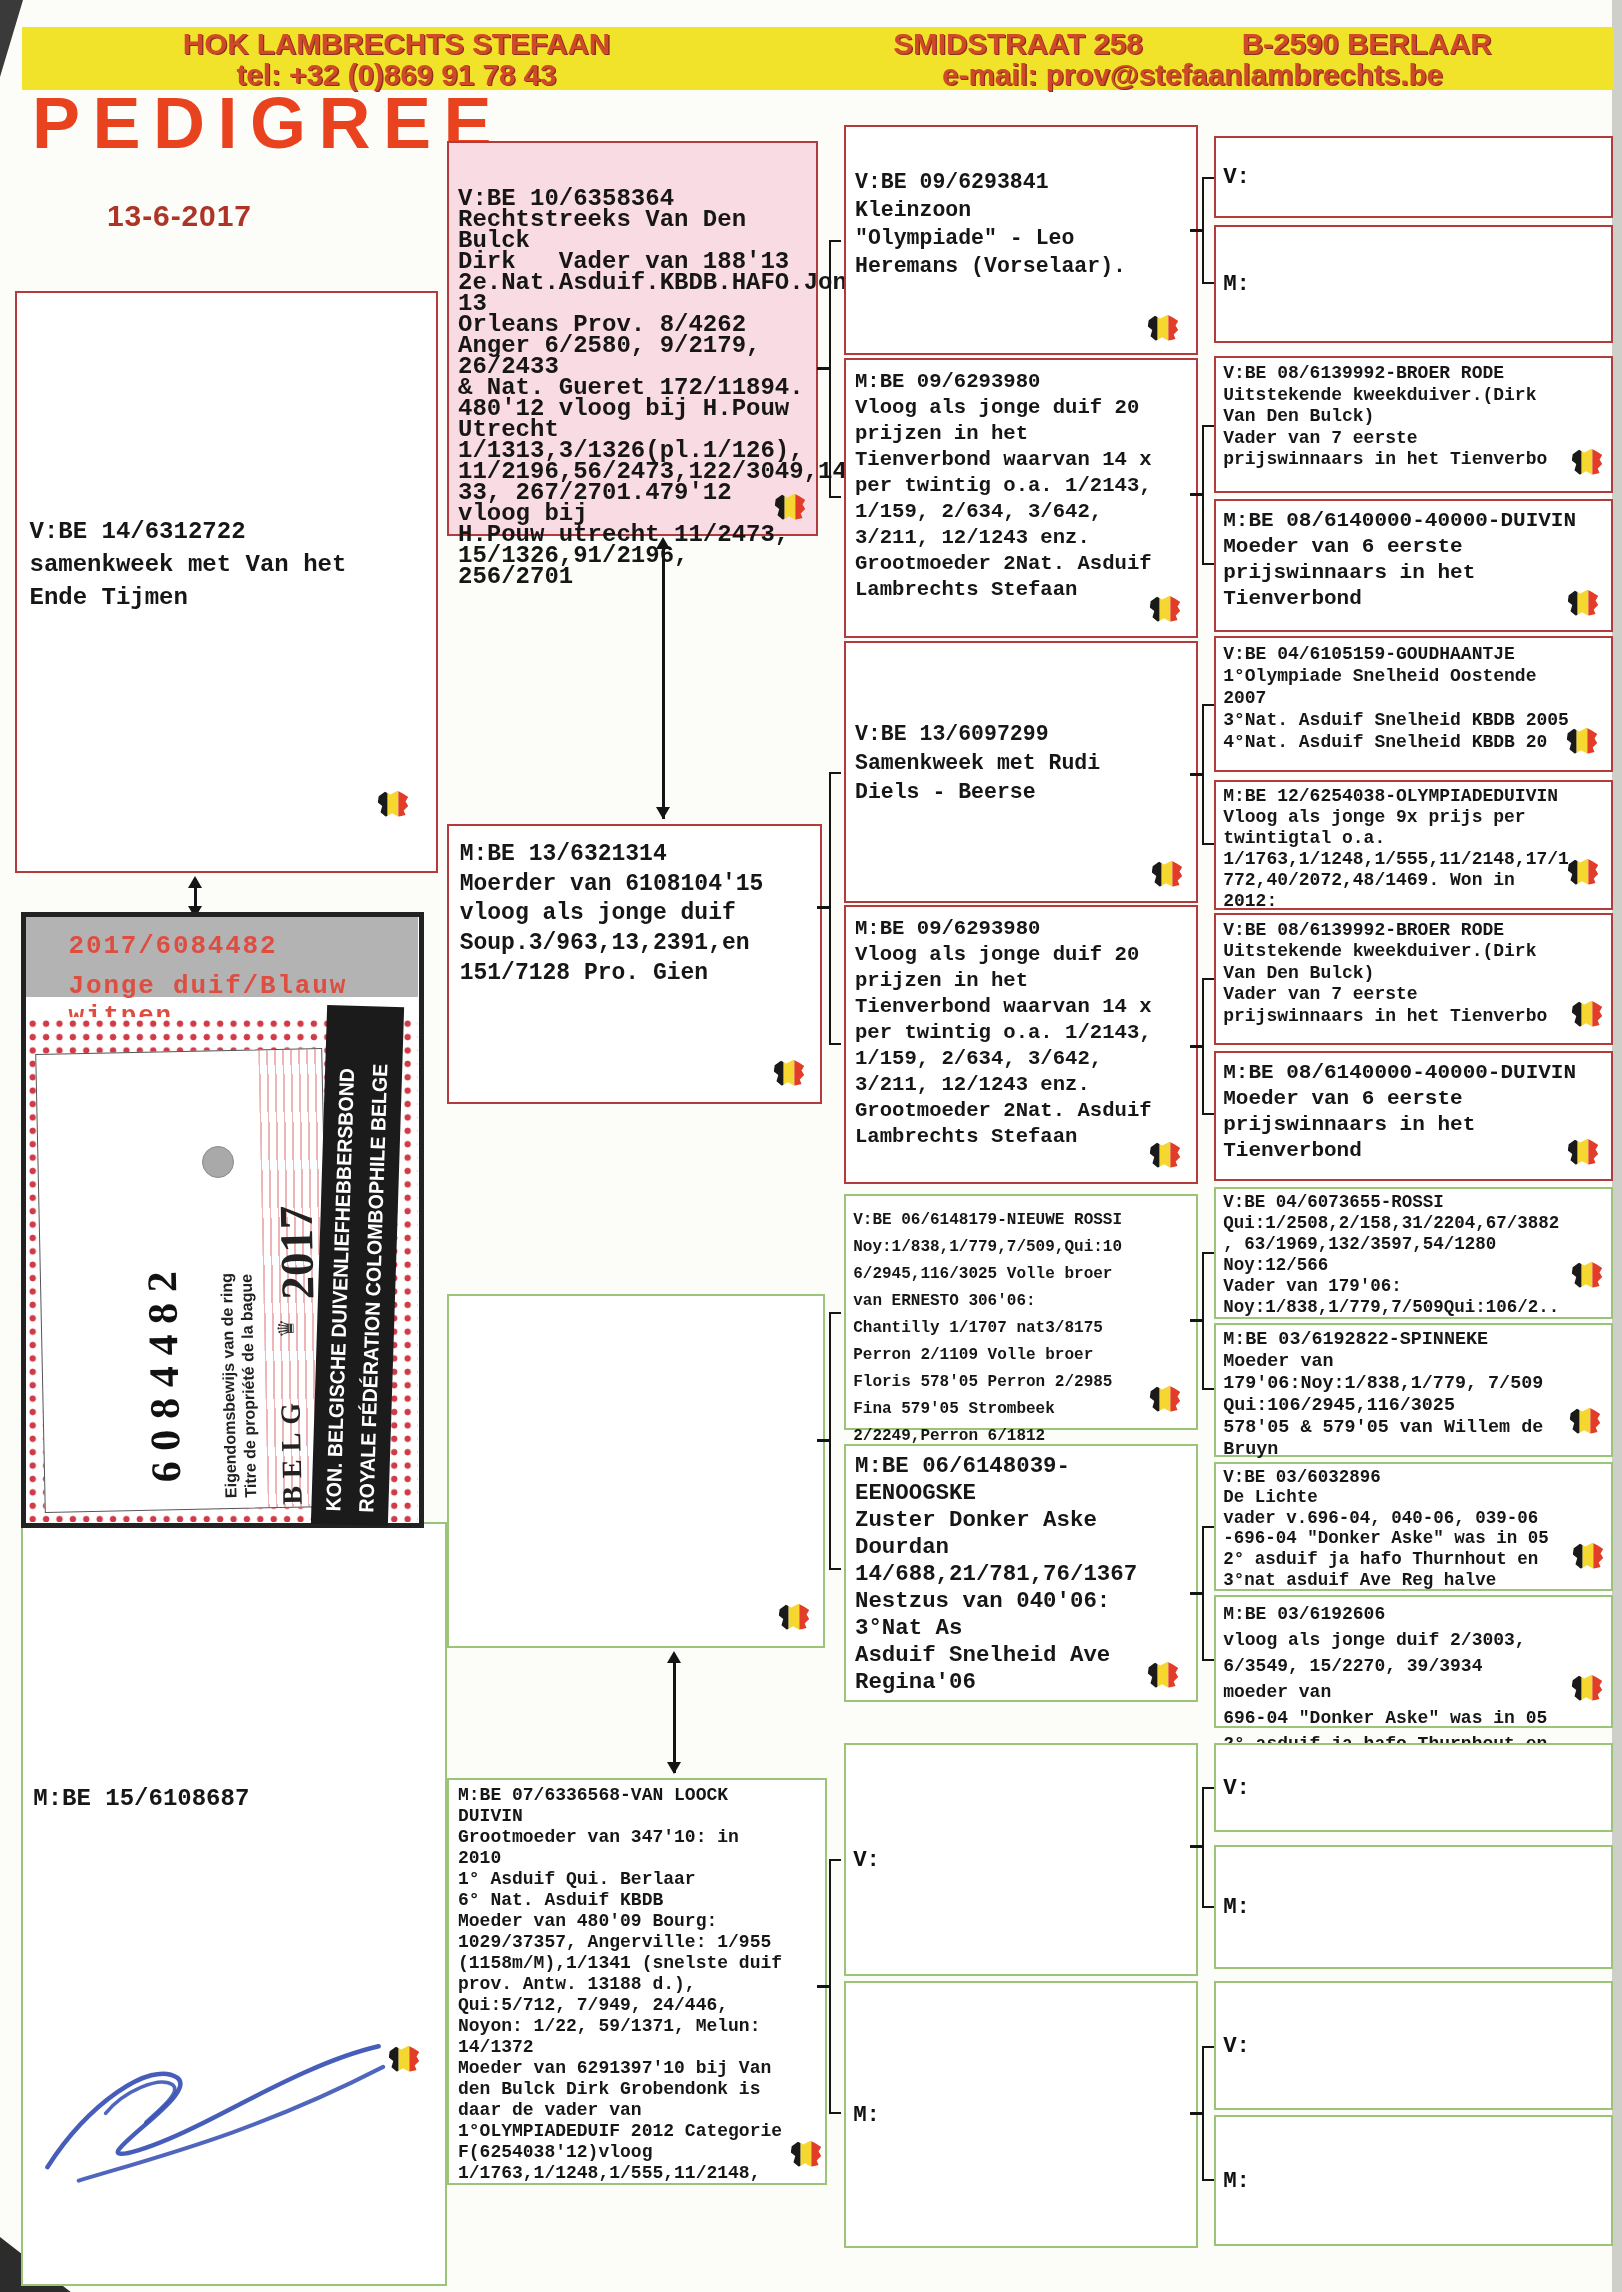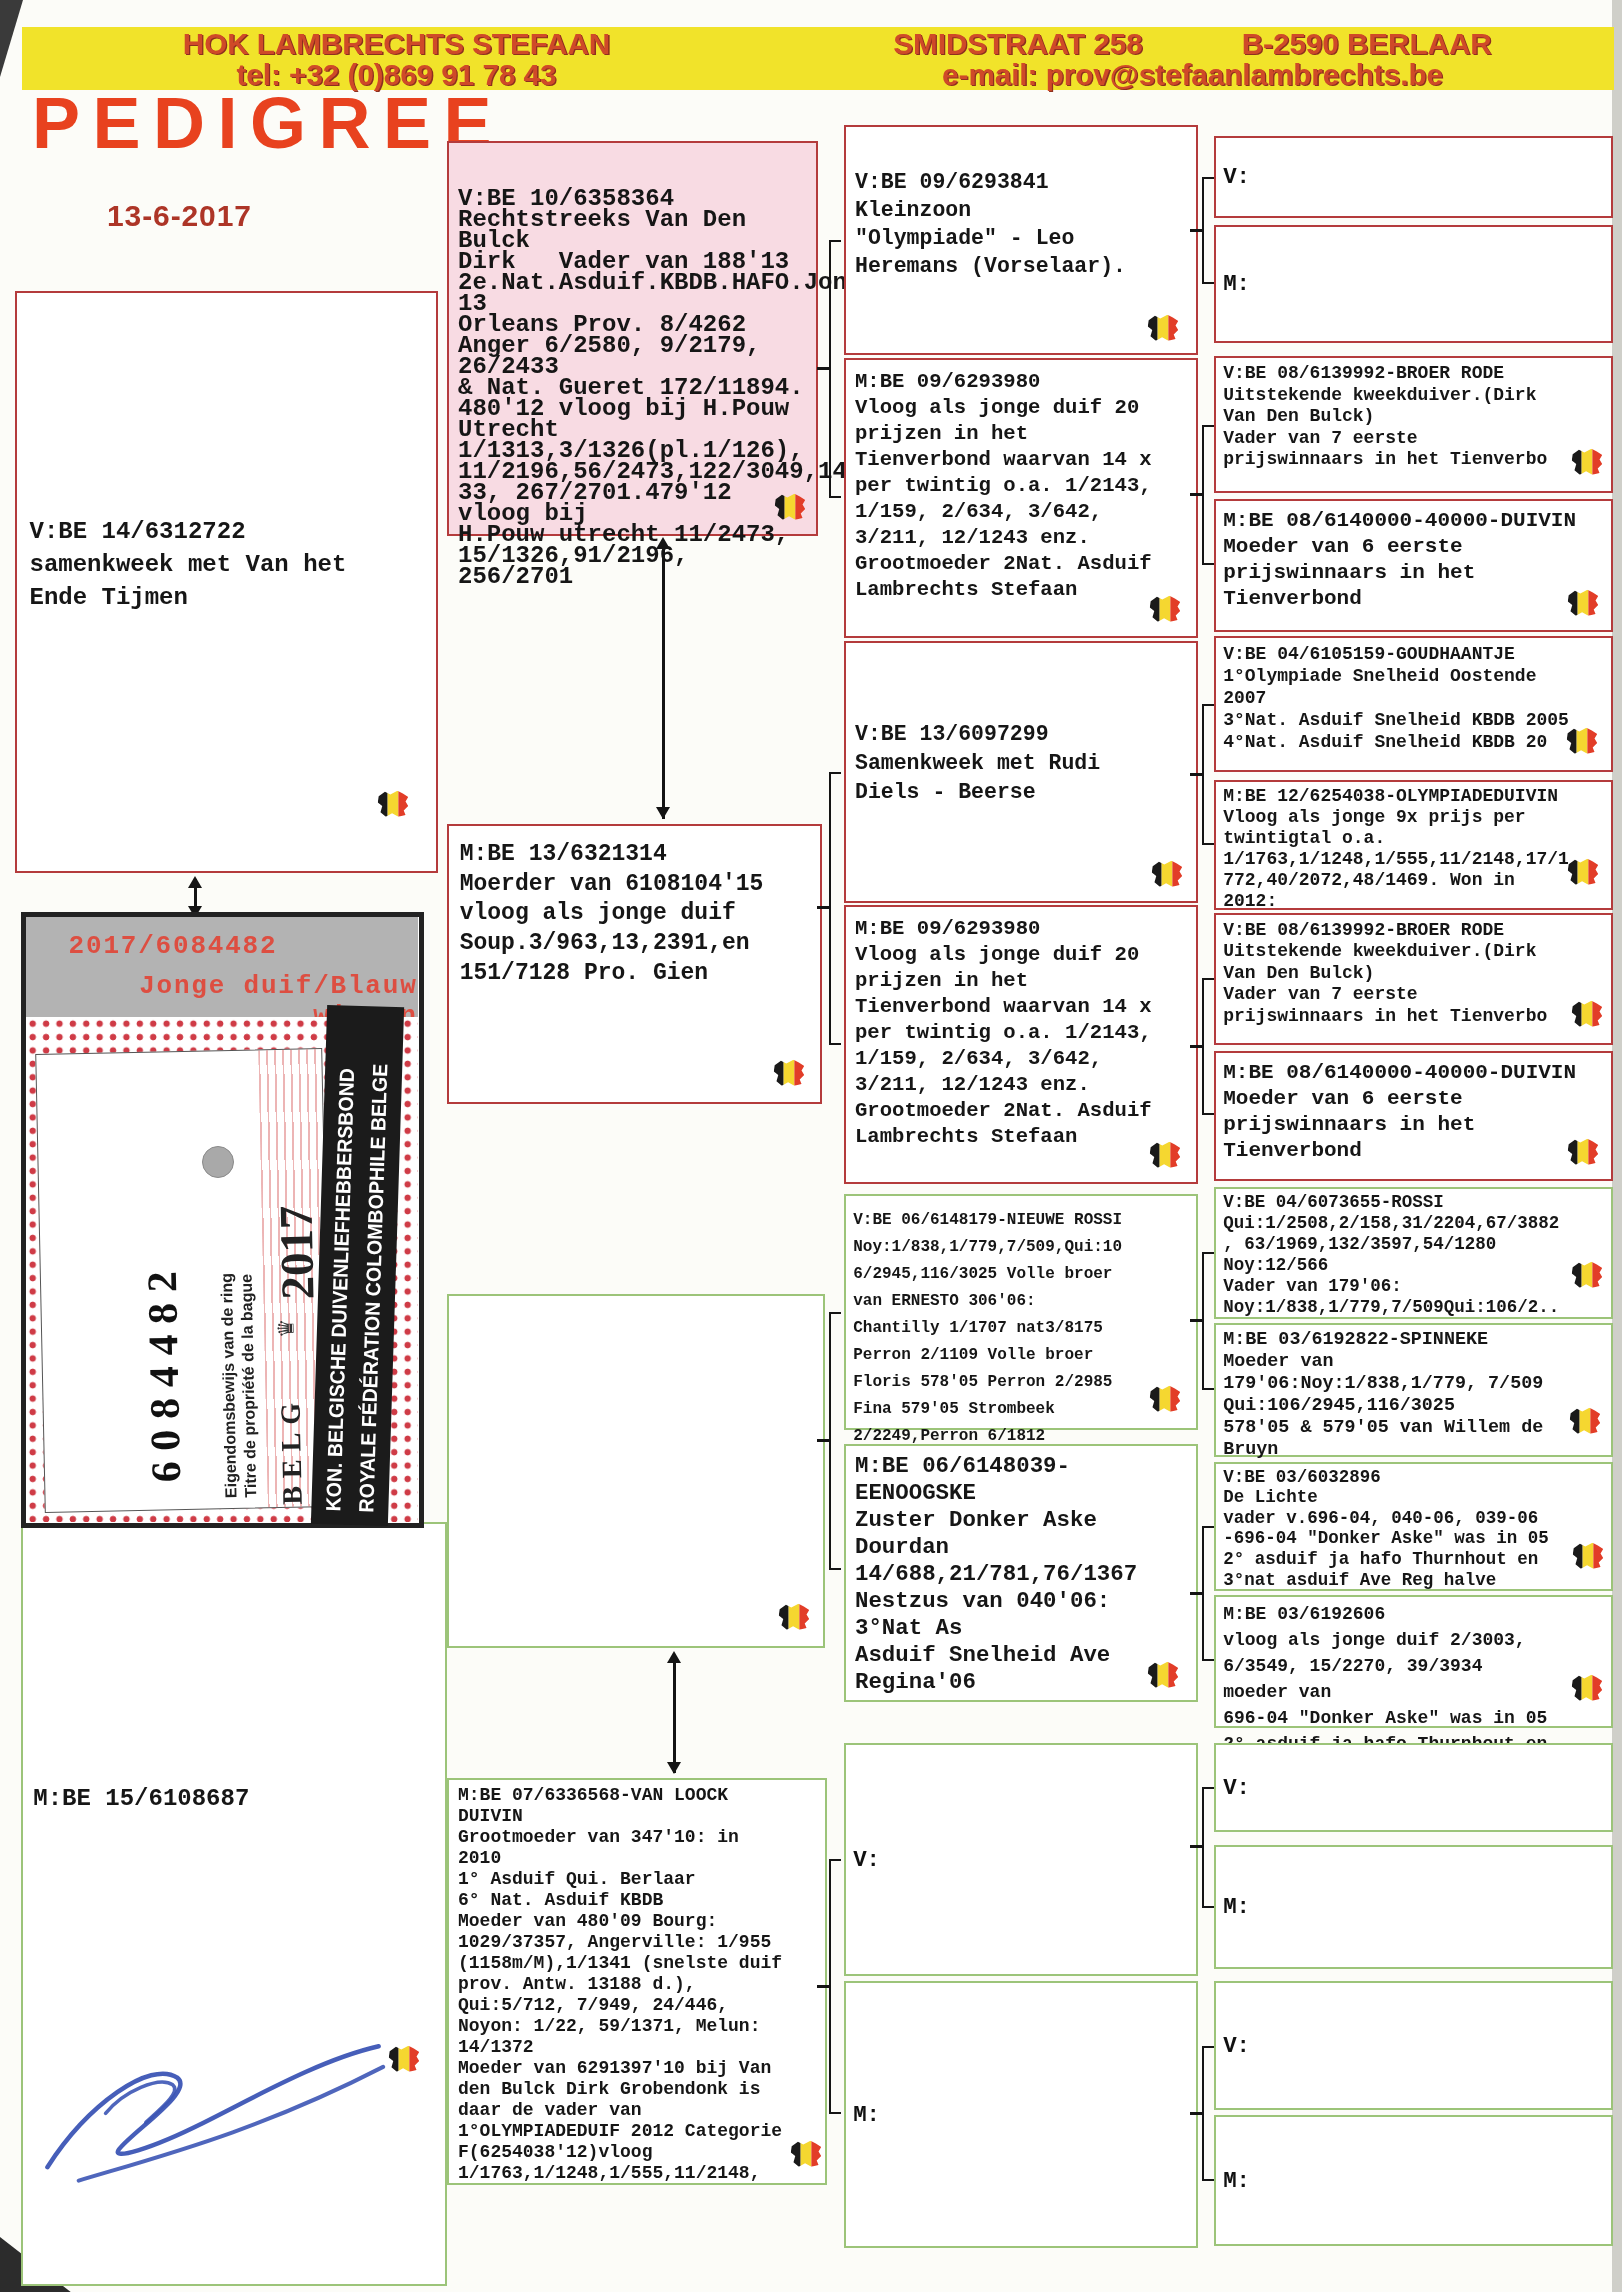--- a/index.html
+++ b/index.html
@@ -29,21 +29,21 @@
   
   .vline{position:absolute;width:2.7px;background:#141414;}
   .hstub{position:absolute;height:2.7px;background:#141414;}
   .bracket{position:absolute;width:11.6px;box-sizing:border-box;border:2.7px solid #141414;border-right:none;}
   .ah{position:absolute;width:0;height:0;border-left:7.2px solid transparent;border-right:7.2px solid transparent;}
   .ah-up{border-bottom:12.5px solid #141414;}
   .ah-down{border-top:12.5px solid #141414;}
   
   .cert{position:absolute;left:20.6px;top:912px;width:403px;height:616px;box-sizing:border-box;
         border:5.4px solid #222;background:#fff;z-index:5;}
-  .cert-bar{position:absolute;left:0;top:0;width:392px;height:100px;background:#b3b3b3;text-align:right;}
+  .cert-bar{position:absolute;left:0;top:0;width:392px;height:80px;background:#b3b3b3;}
   .cert-bar div{position:absolute;left:43px;font-size:26px;font-weight:bold;color:#dd4e41;letter-spacing:1.8px;}
   .cert-dots{position:absolute;left:0;top:100px;width:392px;height:505px;background:#fff;
              background-image:radial-gradient(#cf3b46 2.9px,rgba(0,0,0,0) 3.6px);background-size:13.4px 13.4px;}
   .cert-card{position:absolute;left:14.3px;top:34px;width:285px;height:457px;background:#fff;
              border:1.8px solid #555;transform:rotate(-1.2deg);}
   .vtext{writing-mode:vertical-rl;transform:rotate(180deg);position:absolute;}
   .cert-num{left:97px;top:99px;height:331px;font-family:"Liberation Serif",serif;font-size:42px;
             font-weight:bold;letter-spacing:10.7px;color:#111;}
   .cert-own{left:176px;top:125px;height:322px;font-family:"Liberation Sans",sans-serif;
             font-size:16px;font-weight:bold;color:#222;line-height:19.7px;}

